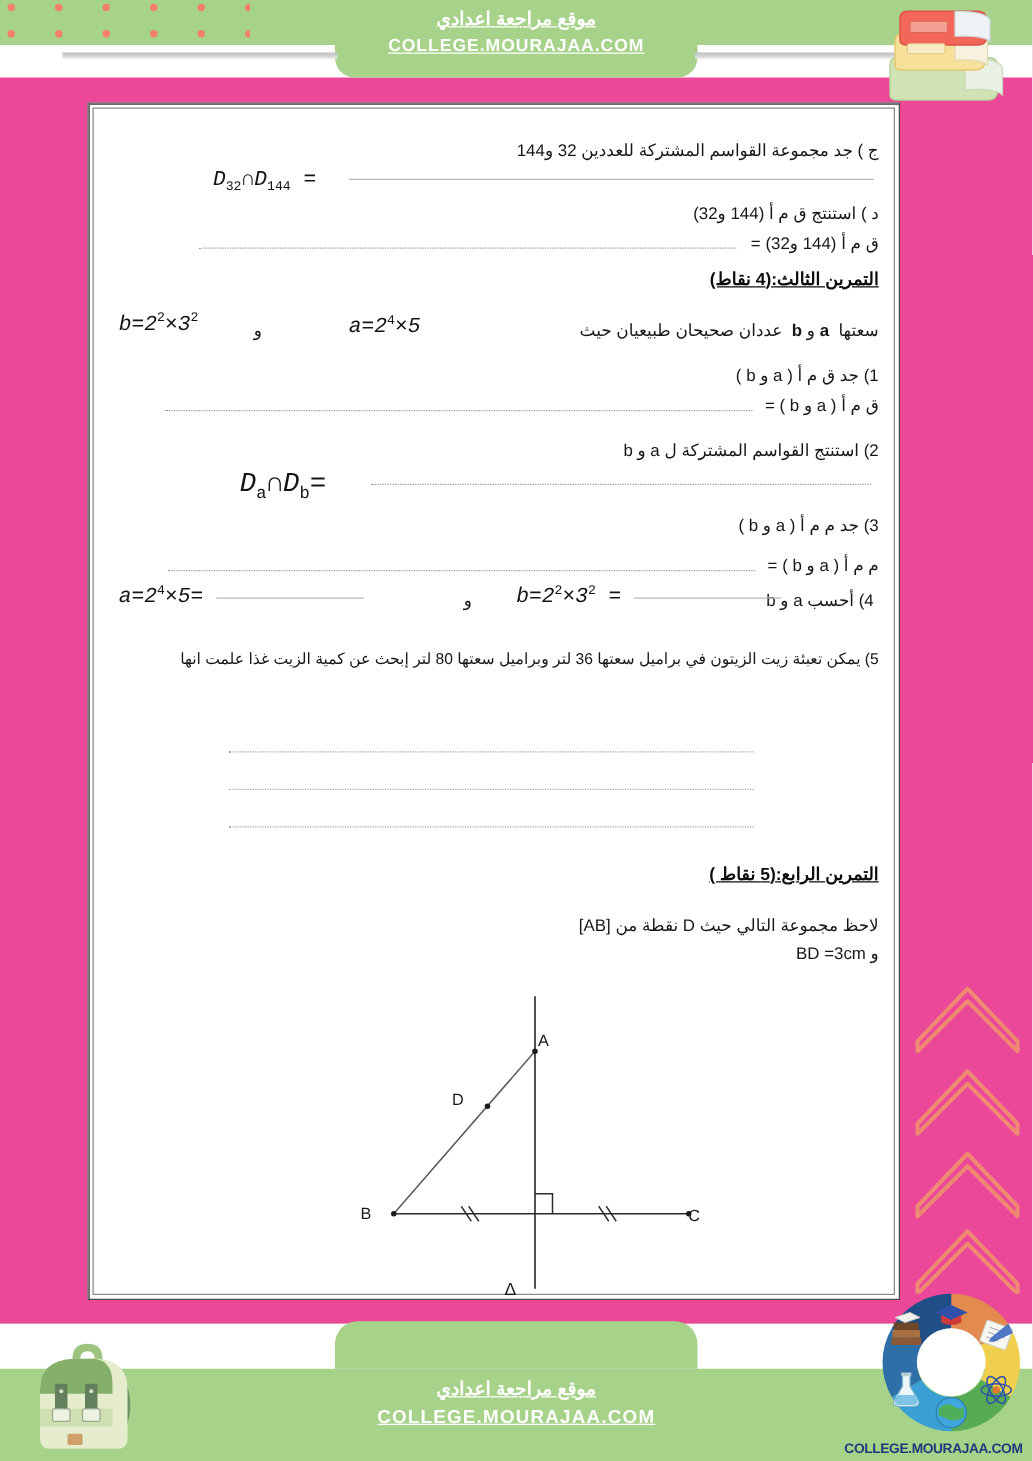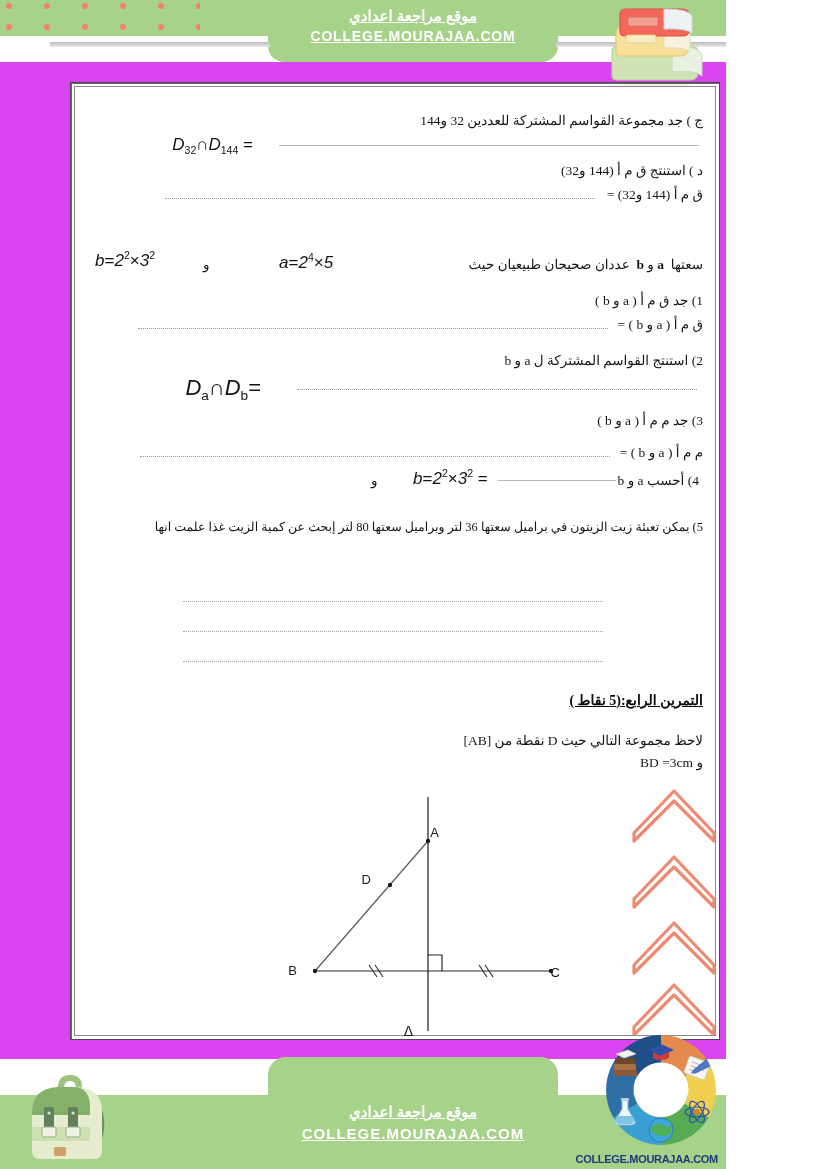--- a/index.html
+++ b/index.html
@@ -5,22 +5,22 @@
   * { box-sizing: border-box; }
   html, body {
     margin: 0; padding: 0;
     width: 826px; height: 1169px;
     overflow: hidden;
     background: #ffffff;
     font-family: "Liberation Serif", "DejaVu Serif", serif;
   }
   #page {
     position: relative;
-    width: 726px; height: 1169px;
-    background: #d946ef;
+    width: 826px; height: 1169px;
+    background: #ec4899;
     overflow: hidden;
   }
 
   
   .top-band {
     position: absolute; left: 0; top: 0;
     width: 826px; height: 60px;
     background: #a6d28a;
   }
   .top-band-notch {
@@ -98,32 +98,32 @@
     border: 1px solid #8a8a8a;
   }
   .content {
     position: absolute;
     left: 12px; top: 10px; right: 12px; bottom: 8px;
     direction: rtl;
     text-align: right;
     color: #141414;
   }
 
-  .ar { font-family: Liberation Serif, serif; text-align: right; }
+  .ar { font-family: Liberation Sans, sans-serif; text-align: right; }
 
   .qtext {
     font-size: 13.5px;
     line-height: 20px;
     color: #161616;
     direction: rtl;
   }
   .qtext .lat { direction: ltr; unicode-bidi: embed; display: inline-block; }
 
   .formula {
-    font-family: Liberation Sans, sans-serif;
+    font-family: Liberation Mono, monospace;
     font-style: italic;
     font-size: 17px;
     direction: ltr;
     display: inline-block;
     white-space: nowrap;
     text-align: right;
   }
   .formula sub { font-style: normal; font-size: 0.62em; }
   .formula sup { font-style: normal; font-size: 0.62em; }
   .formula .op { font-style: normal; }
@@ -274,20 +274,23 @@
 
       <div class="r" style="top:68px; right:4px; width:600px;">
         <span class="qtext ar">د )   استنتج    ق م أ (144 و32)</span>
       </div>
 
       <div class="r" style="top:92px; right:4px; width:620px;">
         <span class="qtext ar">ق م أ (144 و32) =</span>
         <span class="dotline" style="width:430px; margin-right:8px;"></span>
       </div>
 
+      <div class="r" style="top:122px; right:4px; width:600px;">
+        <span class="ex-head ar">التمرين الثالث:(4 نقاط)</span>
+      </div>
 
       <div class="r" style="top:162px; right:4px; width:620px;">
         <span class="qtext ar"><span>سعتها</span>&nbsp;&nbsp;<span class="lat" style="font-weight:bold">a</span>&nbsp;<span>و</span>&nbsp;<span class="lat" style="font-weight:bold">b</span>&nbsp;&nbsp;<span>عددان صحيحان طبيعيان حيث</span></span>
       </div>
       <div class="r" style="top:158px; left:148px; direction:ltr;margin-left:48px;">
         <span class="formula"><i>a</i><span class="op">=</span>2<sup>4</sup><span class="op">×</span>5</span>
       </div>
       <div class="r" style="top:162px; left:120px; direction:ltr;">
         <span class="qtext ar">و</span>
       </div>
@@ -321,20 +324,24 @@
 
       <div class="r" style="top:378px; right:8px; width:620px;">
         <span class="qtext ar">4) أحسب a و b</span>
       </div>
       <div class="r" style="top:374px; left:330px; direction:ltr;">
         <span class="formula"><i>b</i><span class="op">=</span>2<sup>2</sup><span class="op">×</span>3<sup>2</sup><span class="op"> =</span></span>
         <span class="solidline" style="width:118px; margin-left:6px; vertical-align:3px;"></span>
       </div>
       <div class="r" style="top:378px; left:288px; direction:ltr;">
         <span class="qtext ar">و</span>
+      </div>
+      <div class="r" style="top:374px; left:12px; direction:ltr;">
+        <span class="formula"><i>a</i><span class="op">=</span>2<sup>4</sup><span class="op">×</span>5<span class="op">=</span></span>
+        <span class="solidline" style="width:118px; margin-left:6px; vertical-align:3px;"></span>
       </div>
 
       <div class="r" style="top:424px; right:4px; width:618px;">
         <span class="qtext ar" style="font-size:12.5px;">5) يمكن تعبئة زيت الزيتون في براميل سعتها 36 لتر وبراميل سعتها 80 لتر إبحث عن كمية الزيت غذا علمت انها</span>
       </div>
 
       <div class="r blankrule" style="top:508px; left:100px; width:420px;"></div>
       <div class="r blankrule" style="top:538px; left:100px; width:420px;"></div>
       <div class="r blankrule" style="top:568px; left:100px; width:420px;"></div>
 

